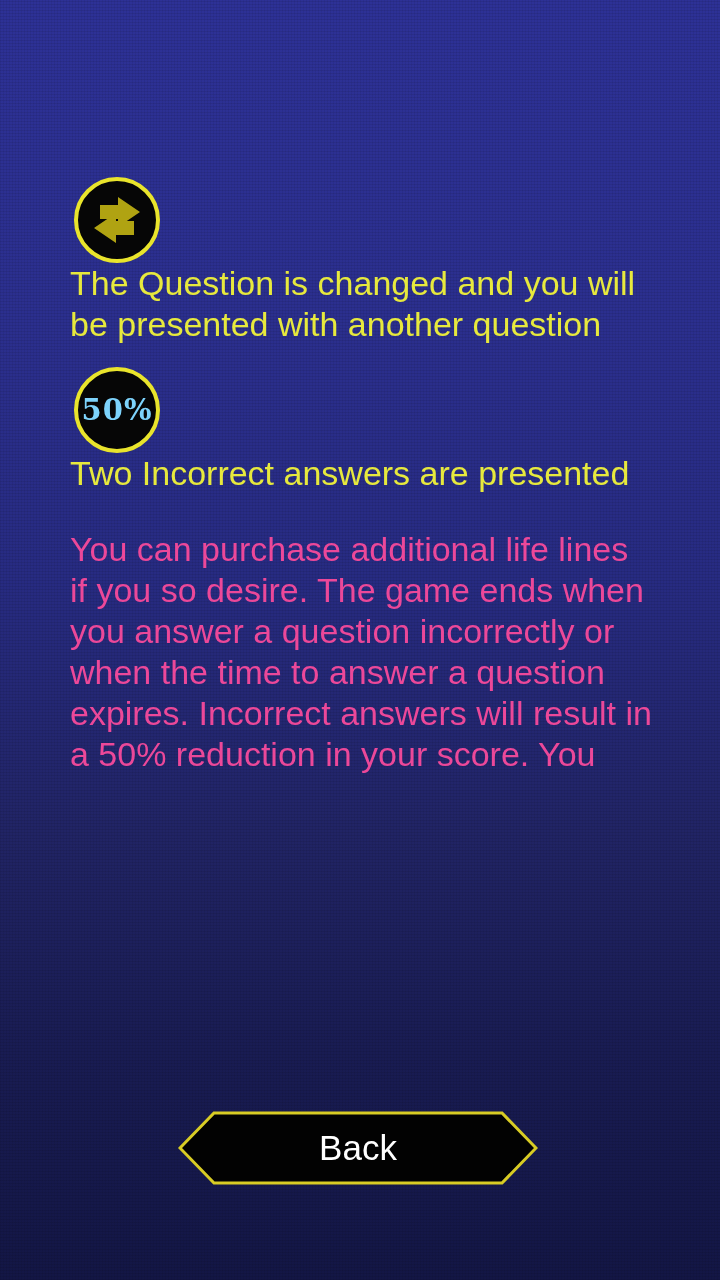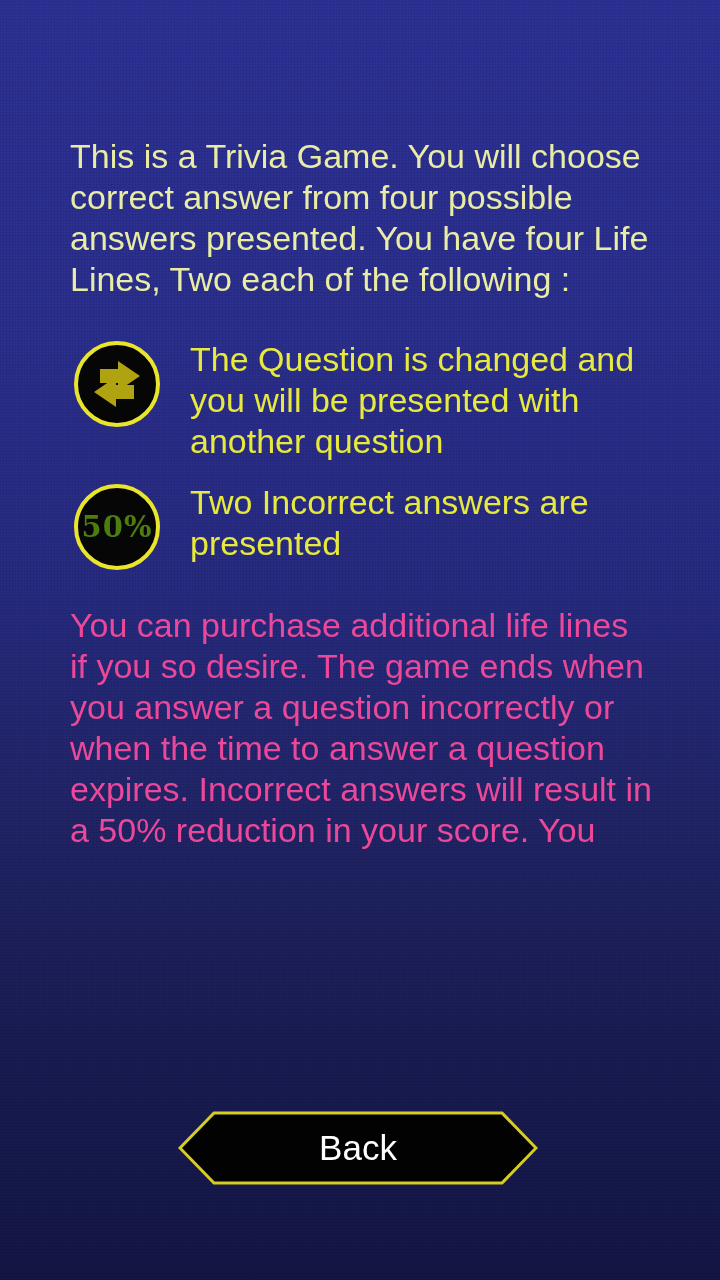--- a/index.html
+++ b/index.html
@@ -33,20 +33,21 @@
     margin: 0;
     color: #e9eca4;
     font-size: 34px;
     line-height: 41px;
   }
 
   .lifeline-row {
     display: flex;
     align-items: flex-start;
     margin-top: 39px;
+    flex-direction: column;
   }
   .lifeline-row + .lifeline-row { margin-top: 20px; }
 
   .ll-icon {
     flex: 0 0 auto;
     width: 78px; height: 78px;
     margin-left: 4px;
     margin-right: 30px;
     margin-top: 2px;
     background: #060606;
@@ -55,21 +56,21 @@
     display: flex;
     align-items: center;
     justify-content: center;
   }
   .ll-icon svg { display: block; }
 
   .fifty-label {
     font-family: "DejaVu Serif", serif;
     font-weight: bold;
     font-size: 29px;
-    color: #4d7c0f;
+    color: #7dd3fc;
     letter-spacing: 1px;
   }
 
   .ll-desc {
     margin: 0;
     color: #e7e93d;
     font-size: 34px;
     line-height: 41px;
   }
 
@@ -96,21 +97,20 @@
     color: #ffffff;
     font-size: 35px;
     font-family: "Liberation Sans", sans-serif;
   }
 </style>
 </head>
 <body>
 
 <div class="scroll-area">
 
-  <p class="intro">This is a Trivia Game. You will choose correct answer from four possible answers presented. You have four Life Lines, Two each of the following :</p>
 
   <div class="lifeline-row">
     <div class="ll-icon">
       <svg width="78" height="78" viewBox="0 0 78 78" aria-hidden="true">
         <path d="M22,24 H40 V16 L62,31 L40,46 V38 H22 Z" fill="#b0a312"></path>
         <path d="M56,40 H38 V32 L16,47 L38,62 V54 H56 Z" fill="#b0a312"></path>
       </svg>
     </div>
     <p class="ll-desc">The Question is changed and you will be presented with another question</p>
   </div>

